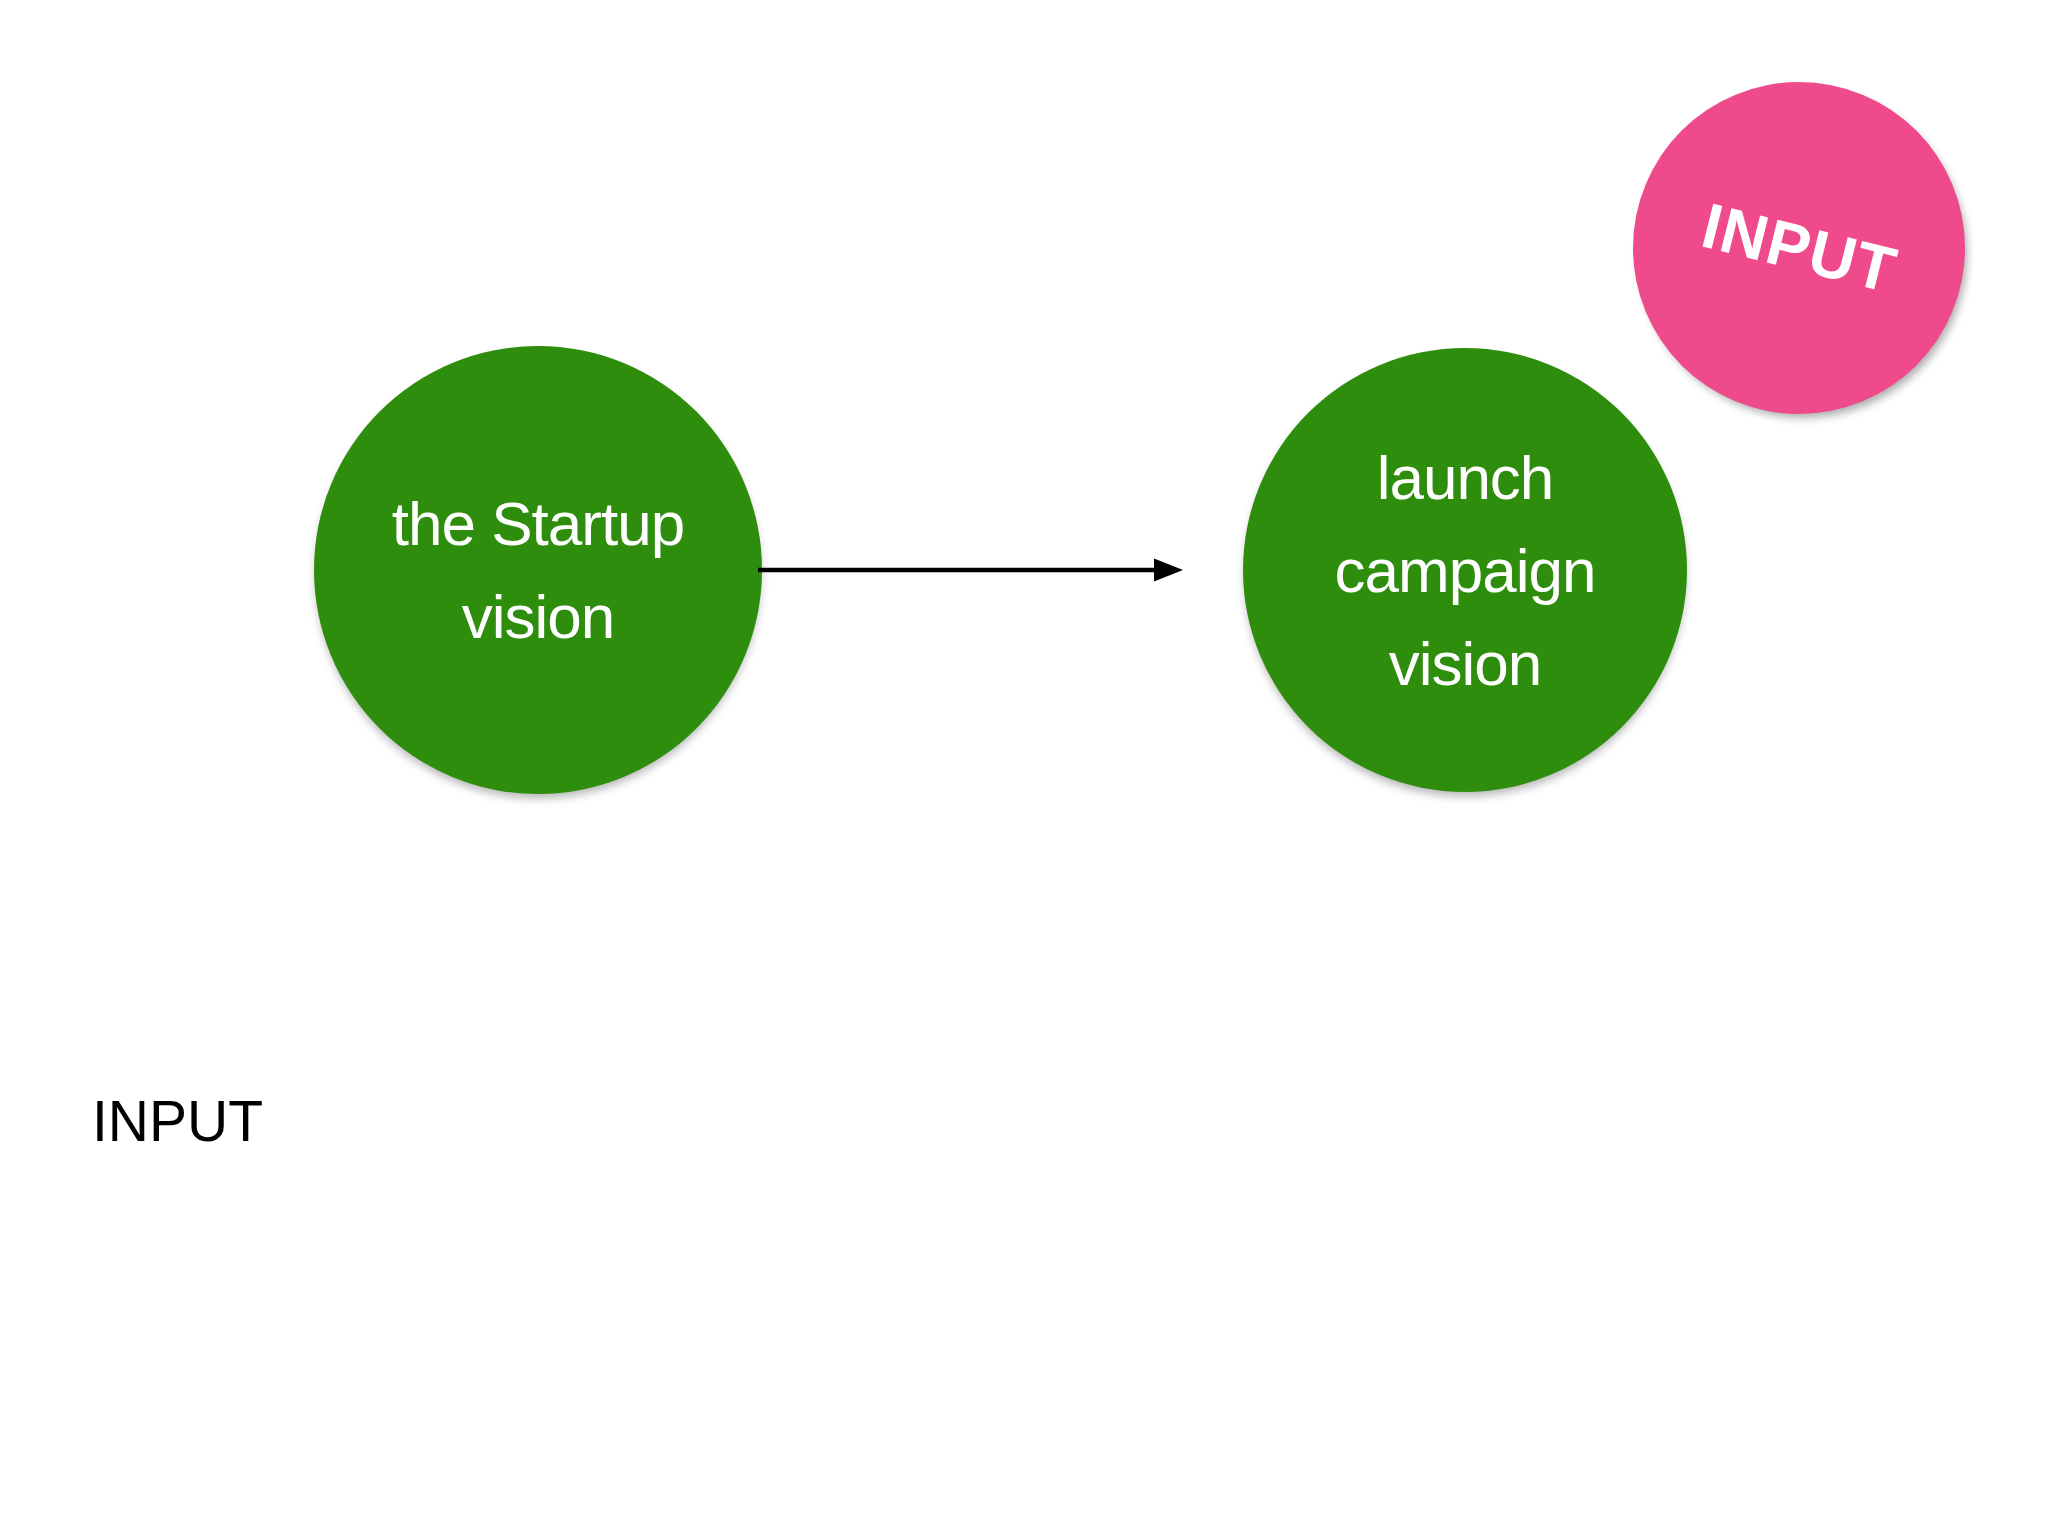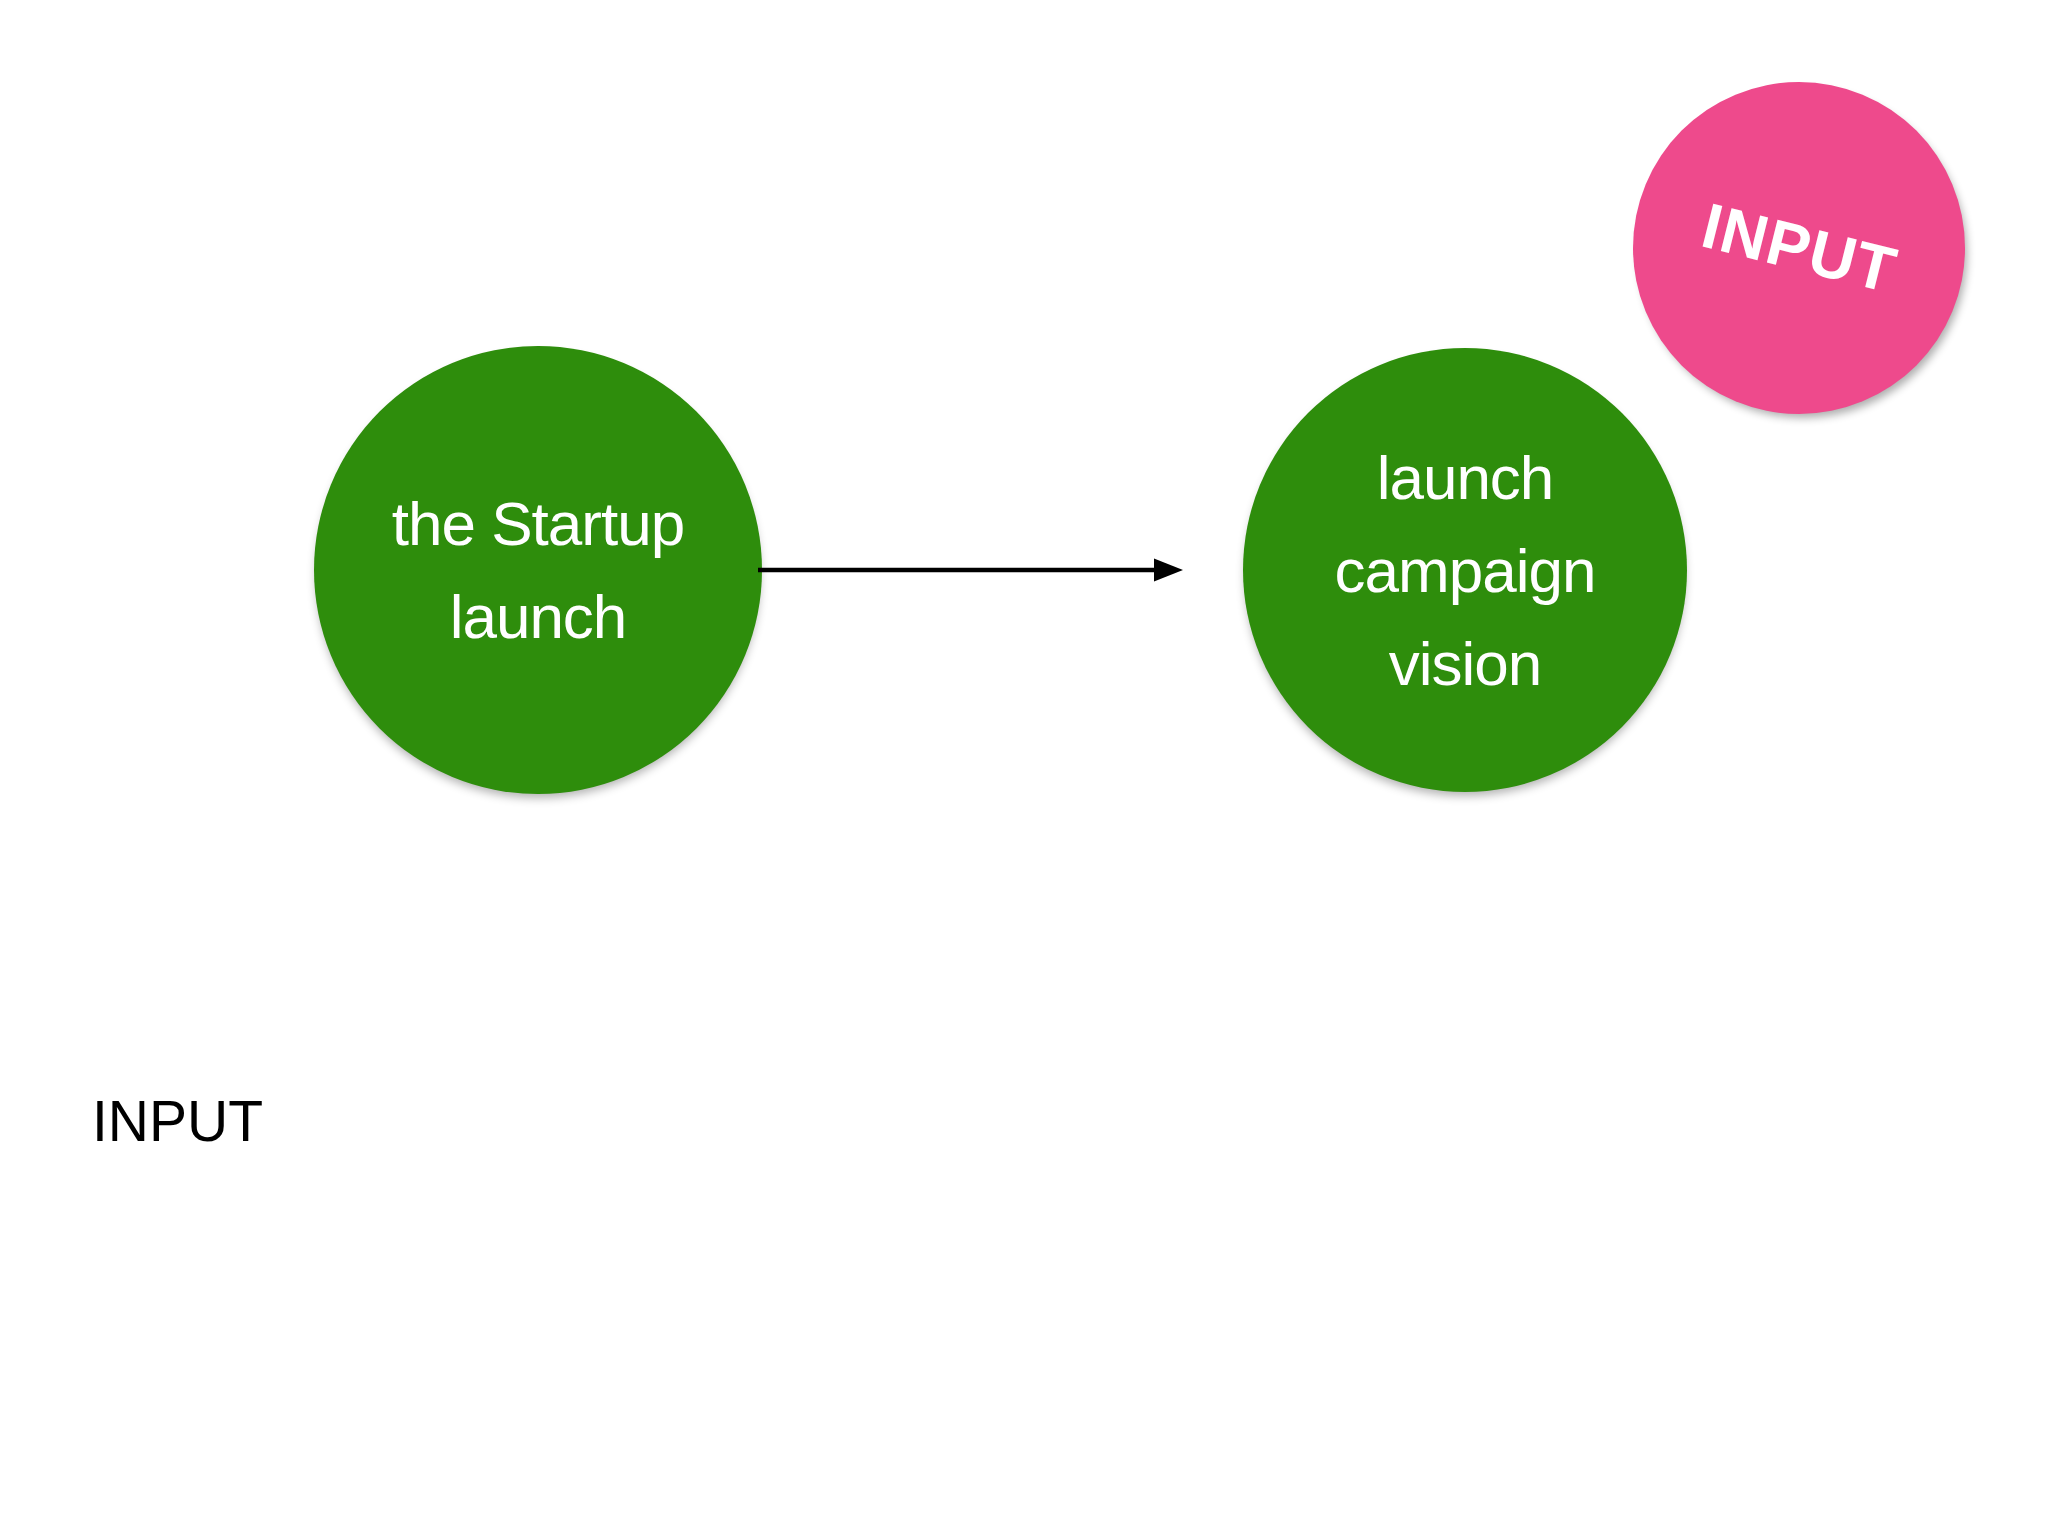--- a/index.html
+++ b/index.html
@@ -79,21 +79,21 @@
     letter-spacing: 0px;
   }
 </style>
 </head>
 <body>
 
 <div class="slide">
 
   <div class="circle green node-left">
     <span class="circle-label">the Startup
-launch</span>
+vision</span>
   </div>
 
   <svg class="connector" viewBox="0 0 440 44" xmlns="http://www.w3.org/2000/svg" aria-hidden="true">
     <line x1="3" y1="22" x2="402" y2="22" stroke="#000000" stroke-width="4.5"></line>
     <polygon points="399,10.5 428,22 399,33.5" fill="#000000"></polygon>
   </svg>
 
   <div class="circle green node-right">
     <span class="circle-label">launch
 campaign

